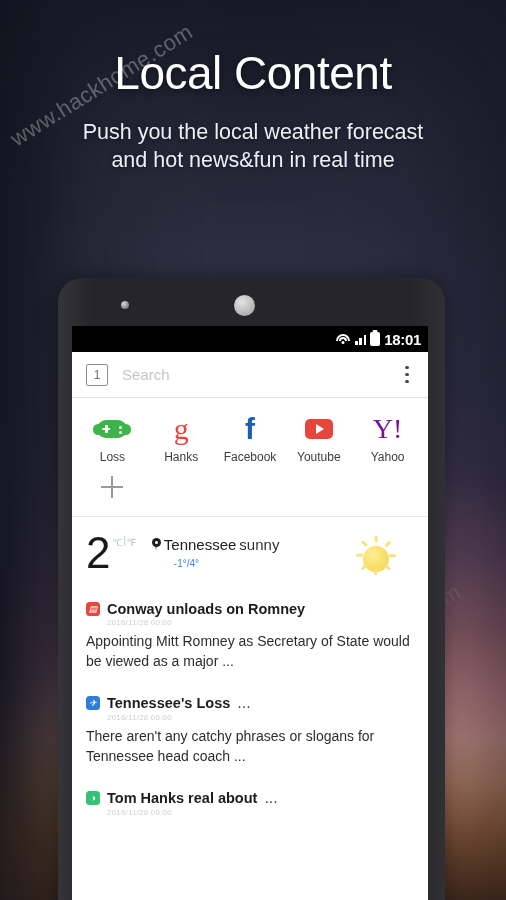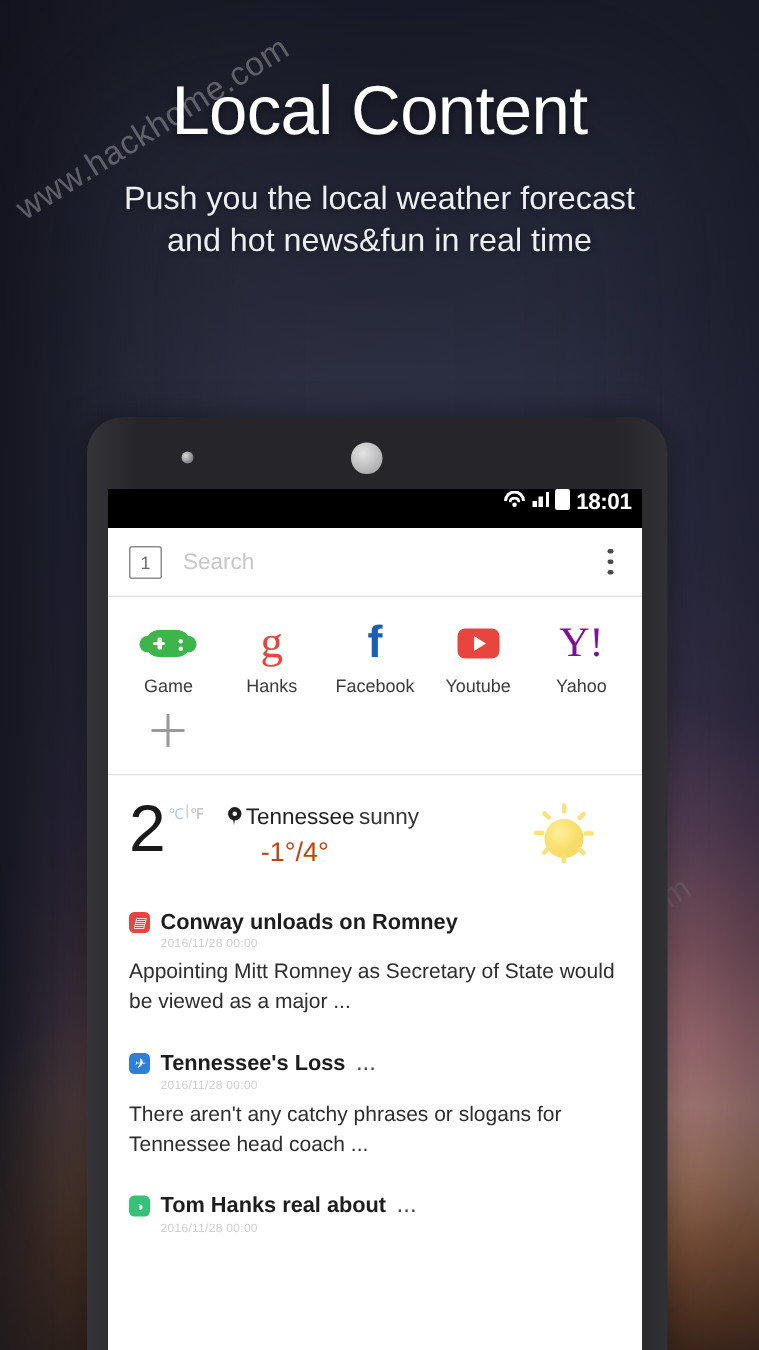--- a/index.html
+++ b/index.html
@@ -98,21 +98,21 @@
              background:radial-gradient(circle at 38% 33%, #e4e4e4, #b5b5b5 65%, #9a9a9a); }
 
   .screen {
     position:absolute; left:14px; top:48px; width:356px; height:592px;
     background:#ffffff; overflow:hidden;
   }
 
   
   .statusbar {
     height:26px; background:#000; color:#fff;
-    display:flex; align-items:flex-start; justify-content:flex-end;
+    display:flex; align-items:center; justify-content:flex-end;
     padding-right:7px; gap:4px;padding-left:32px;
   }
   .sb-time { font-size:15px; font-weight:700; letter-spacing:-0.3px; }
   .ic-wifi { width:16px; height:13px; position:relative; }
   .ic-wifi i { position:absolute; left:50%; transform:translateX(-50%);
                border:2px solid #fff; border-bottom:none;
                border-radius:50% 50% 0 0 / 100% 100% 0 0; }
   .ic-wifi i:nth-child(1){ width:14px; height:7px; top:1px; }
   .ic-wifi i:nth-child(2){ width:8px;  height:4px; top:4.5px; }
   .ic-wifi i:nth-child(3){ width:3px;  height:3px; top:8.5px; border-radius:50%;
@@ -194,21 +194,21 @@
   .w-city { font-weight:400; }
   .w-cond { color:#333; }
   .pin { width:9px; height:13px; position:relative; }
   .pin::before { content:""; position:absolute; top:0; left:0; width:9px; height:9px;
                  border-radius:50% 50% 50% 50%; background:#1f1f1f; }
   .pin::after  { content:""; position:absolute; top:6px; left:3.1px; width:0; height:0;
                  border-left:1.4px solid transparent; border-right:1.4px solid transparent;
                  border-top:6px solid #1f1f1f; }
   .pin i { position:absolute; top:2.6px; left:2.9px; width:3.2px; height:3.2px;
            border-radius:50%; background:#fff; z-index:2; }
-  .w-line2 { font-size:18px; color:#c2410c; margin-top:5px; padding-left:22px; }
+  .w-line2 { font-size:10px; color:#3b82f6; margin-top:5px; padding-left:22px; }
   .w-sun { position:absolute; right:28px; top:18px; width:48px; height:48px; }
   .sun-core { position:absolute; left:11px; top:11px; width:26px; height:26px;
               border-radius:50%;
               background:radial-gradient(circle at 38% 34%, #fdef9a 0%, #f9df6d 48%, #f5d34f 100%); }
   .ray { position:absolute; left:50%; top:50%; width:2.6px; height:7px;
          background:#f8e27a; border-radius:1.4px; transform-origin:50% 0; }
 
   
   .news { padding:4px 0 0; }
   .news-item { padding:10px 14px 12px; }
@@ -276,21 +276,21 @@
 
         <div class="sc">
           <div class="sc-ico">
             <div class="gp">
                 <i></i>
                 <i></i>
                 <i></i>
                 <i></i>
               </div>
           </div>
-          <div class="sc-lbl">Game</div>
+          <div class="sc-lbl">Loss</div>
         </div>
 
         <div class="sc">
           <div class="sc-ico">
             <span class="g-logo">g</span>
           </div>
           <div class="sc-lbl">Hanks</div>
         </div>
 
         <div class="sc">

